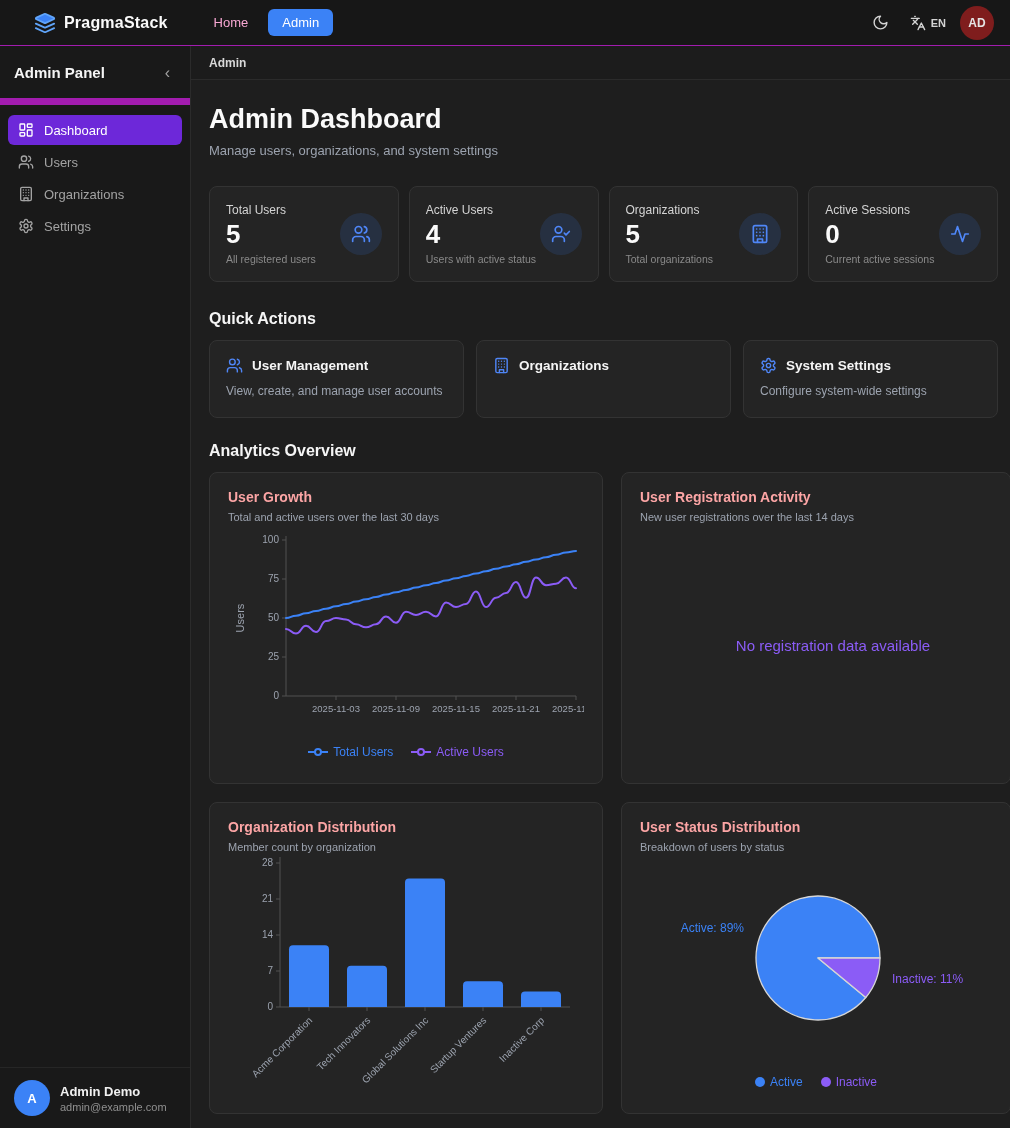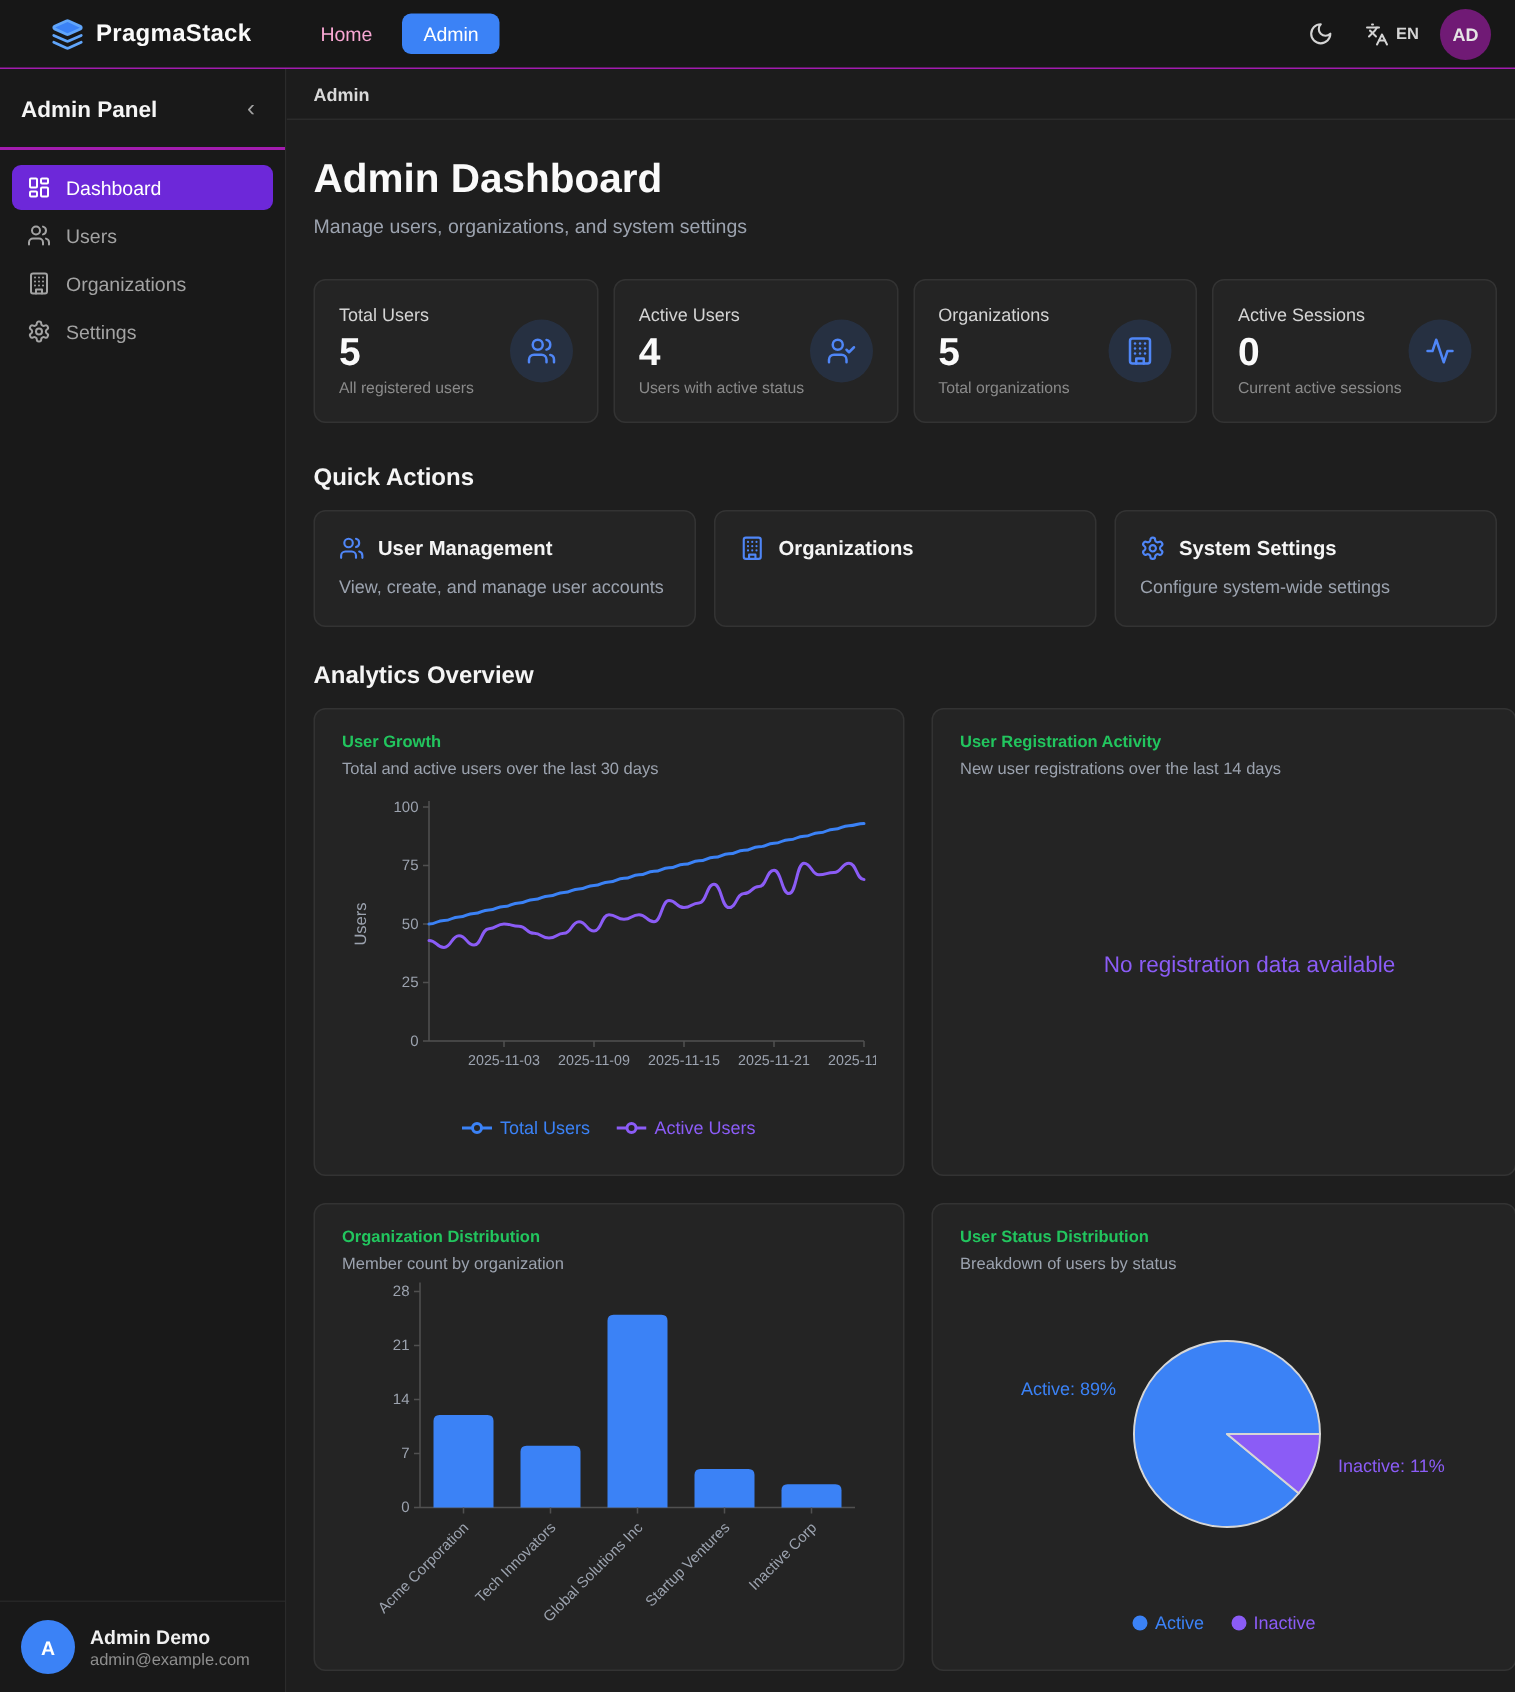--- a/index.html
+++ b/index.html
@@ -17,30 +17,30 @@
   .nav-link { font-size:13px; color:#f9a8d4; padding:6px 10px; cursor:pointer; }
   .nav-pill { font-size:13px; color:#fff; background:#3b82f6; padding:6px 14px;
     border-radius:6px; cursor:pointer; }
   .nav-right { margin-left:auto; display:flex; align-items:center; gap:14px; }
   .nav-iconbtn { width:30px; height:30px; display:flex; align-items:center; justify-content:center;
     color:#d4d4d4; cursor:pointer; border-radius:6px; }
   .nav-iconbtn .icon { width:17px; height:17px; }
   .lang-btn { display:flex; align-items:center; gap:5px; color:#d4d4d4; font-size:11px;
     font-weight:bold; cursor:pointer; }
   .lang-btn .icon { width:16px; height:16px; }
-  .avatar-sm { width:34px; height:34px; border-radius:50%; background:#701a75; color:#e5e5e5;
+  .avatar-sm { width:34px; height:34px; border-radius:50%; background:#7f1d1d; color:#e5e5e5;
     font-size:12px; font-weight:bold; display:flex; align-items:center; justify-content:center;
     cursor:pointer; }
 
   
   .shell { display:flex; height:1082px; }
   .sidebar { width:191px; background:#191919; border-right:1px solid #2b2b2b;
     display:flex; flex-direction:column; }
-  .sb-head { display:flex; align-items:flex-end; justify-content:space-between;
-    padding:18px 14px 16px 14px; border-bottom:2px solid #a21caf;gap:24px; }
+  .sb-head { display:flex; align-items:flex-start; justify-content:space-between;
+    padding:18px 14px 16px 14px; border-bottom:7px solid #a21caf;gap:24px; }
   .sb-title { font-size:15px; font-weight:bold; color:#f5f5f5; }
   .sb-collapse { color:#a3a3a3; font-size:16px; cursor:pointer; padding:0 6px; }
   .sb-nav { padding:10px 8px; display:flex; flex-direction:column; gap:2px; }
   .sb-item { display:flex; align-items:center; gap:10px; height:30px; padding:0 10px;
     border-radius:6px; color:#a3a3a3; font-size:13px; cursor:pointer; }
   .sb-item .icon { width:16px; height:16px; flex:0 0 16px; }
   .sb-item.active { background:#6d28d9; color:#fff; }
   .sb-foot { margin-top:auto; border-top:1px solid #262626; padding:12px 14px;
     display:flex; align-items:center; gap:10px; }
   .avatar-user { width:36px; height:36px; border-radius:50%; background:#3b82f6; color:#fff;
@@ -72,21 +72,21 @@
   .section-h { font-size:16px; font-weight:bold; color:#f5f5f5; margin-top:28px; }
   .qa-grid { display:grid; grid-template-columns:repeat(3,1fr); gap:12px; margin-top:12px; }
   .qa-card { padding:16px; height:78px; cursor:pointer; }
   .qa-top { display:flex; align-items:center; gap:9px; }
   .qa-top .icon { width:17px; height:17px; color:#4f86f7; }
   .qa-title { font-size:13.5px; font-weight:bold; color:#f5f5f5; }
   .qa-desc { font-size:12px; color:#9ca3af; margin-top:10px; }
 
   .an-grid { display:grid; grid-template-columns:repeat(2,1fr); gap:18px; margin-top:12px; }
   .chart-card { height:312px; padding:16px 18px; display:flex; flex-direction:column; }
-  .chart-title { font-size:11px; font-weight:bold; color:#22c55e; }
+  .chart-title { font-size:14px; font-weight:bold; color:#fca5a5; }
   .chart-sub { font-size:11px; color:#9ca3af; margin-top:6px; }
   .chart-body { flex:1; display:flex; align-items:center; justify-content:center; overflow:hidden; }
   .chart-legend { display:flex; justify-content:center; gap:18px; padding:4px 0 8px 0;
     font-size:12px; }
   .legend-item { display:flex; align-items:center; gap:5px; cursor:pointer; }
   .empty-msg { font-size:15px; color:#8b5cf6;margin-left:34px; }
 
   .icon svg, .logo-icon svg { width:100%; height:100%; display:block; }
   text { font-family:"Liberation Sans", sans-serif; }
 </style>

